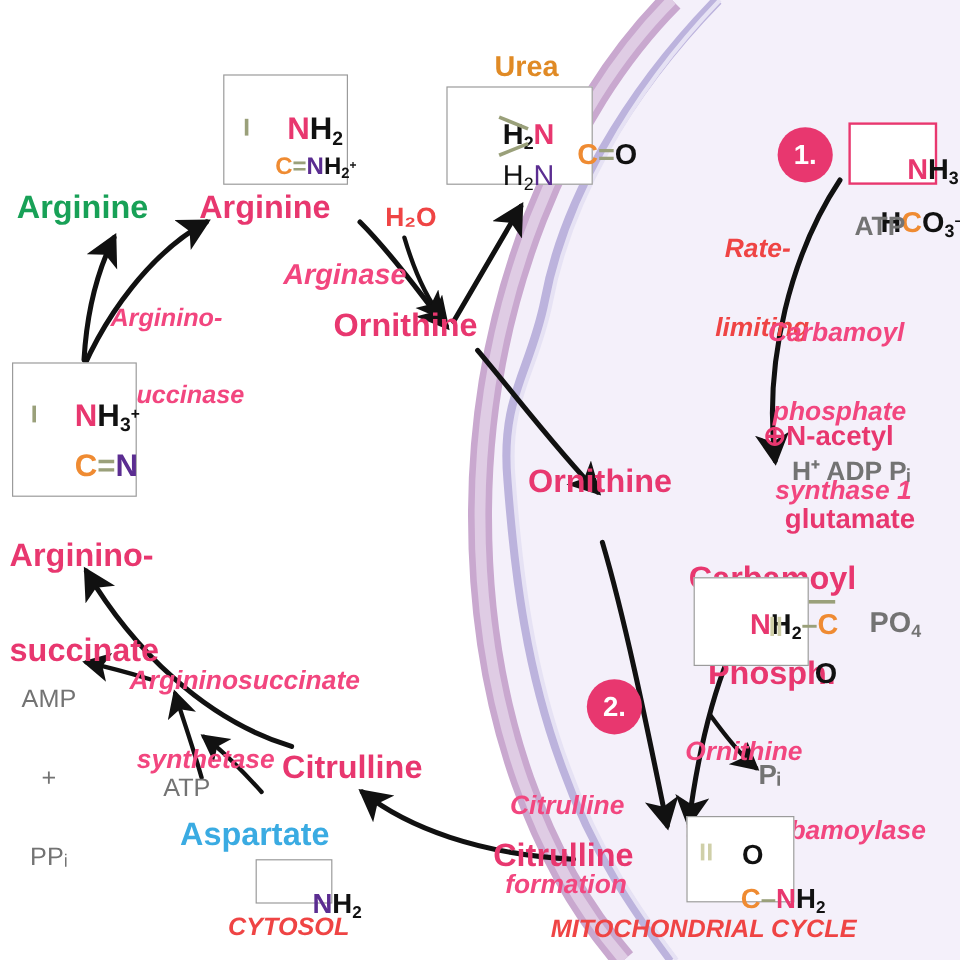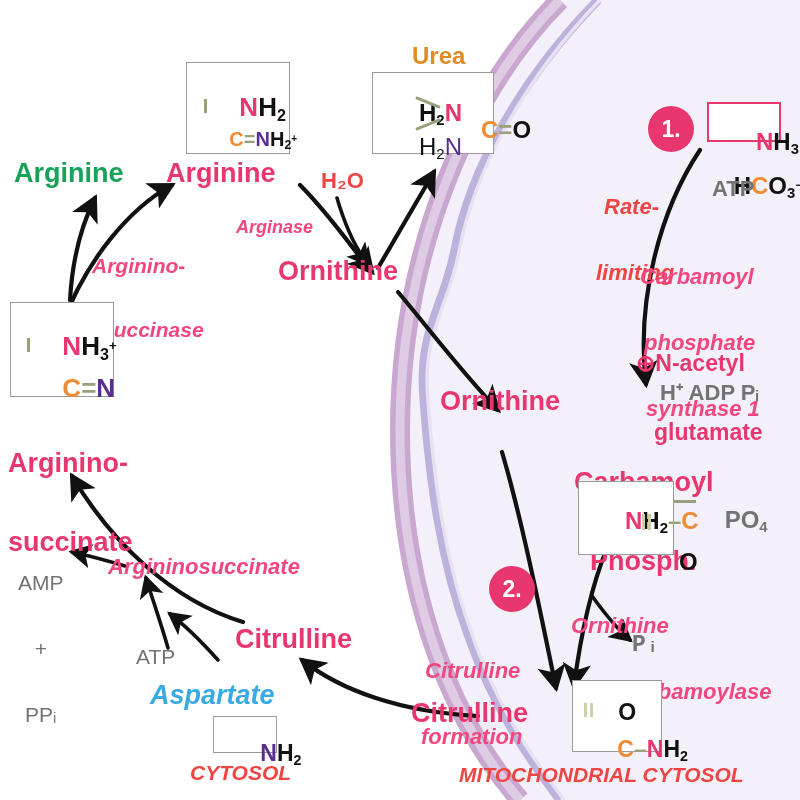--- a/index.html
+++ b/index.html
@@ -15,21 +15,21 @@
 
   
   .title{
     font-size:27px;font-weight:bold;color:#3aa3dd;letter-spacing:.5px;
   }
   .pinkbold{color:#e8376f;font-weight:bold;}
   .pinkital{color:#f2467f;font-style:italic;font-weight:bold;}
   .blkital{color:#ef4444;font-style:italic;font-weight:bold;}
   .blk{color:#737373;}
   .green{color:#18a157;font-weight:bold;}
-  .cyan{color:#3aabe2;font-weight:bold;font-style:italic;}
+  .cyan{color:#3aabe2;font-weight:bold;}
   .orange{color:#e08a25;font-weight:bold;}
 
   sub{font-size:.62em;vertical-align:-.28em;}
   sup{font-size:.62em;vertical-align:.42em;}
 
   
   .sbox{
     border:1.3px solid #9b9b9b;background:#ffffff;
     box-sizing:border-box;
     font-family:"Liberation Sans", sans-serif;
@@ -146,30 +146,30 @@
     </div>
     <div class="abs" style="left:42px;top:28px;width:26px;height:3px;background:#9aa07a;transform:rotate(22deg);"></div>
     <div class="abs" style="left:42px;top:50px;width:26px;height:3px;background:#9aa07a;transform:rotate(-22deg);"></div>
   </div>
 
   <div class="abs green lbl" style="left:14px;top:160px;font-size:27px;">Arginine</div>
   <div class="abs pinkbold lbl" style="left:166px;top:160px;font-size:27px;">Arginine</div>
 
   <div class="abs blkital lbl" style="left:321px;top:170px;font-size:22px;font-style:normal;">H₂O</div>
 
-  <div class="abs pinkital lbl" style="left:236px;top:218px;font-size:18px;">Arginase</div>
+  <div class="abs pinkital lbl" style="left:236px;top:218px;font-size:24px;">Arginase</div>
 
   <div class="abs pinkital lbl" style="left:92px;top:212px;font-size:21px;">
     <div>Arginino-</div>
     <div style="margin-left:10px;">succinase</div>
   </div>
 
   <div class="abs pinkbold lbl" style="left:278px;top:258px;font-size:27px;">Ornithine</div>
 
-  <div class="abs sbox" style="left:10px;top:302px;width:104px;height:95px;">
+  <div class="abs sbox" style="left:10px;top:302px;width:104px;height:112px;">
     <div class="abs lbl" style="left:8px;top:3px;font-size:26px;font-weight:bold;">
       <span class="atomN">N</span><span>H</span><sub>3</sub><sup style="font-size:.5em;">+</sup>
     </div>
     <div class="abs" style="left:16px;top:35px;width:3px;height:14px;background:#9aa07a;"></div>
     <div class="abs lbl" style="left:8px;top:45px;font-size:26px;font-weight:bold;">
       <span class="atomC">C</span><span style="color:#9aa07a;">=</span><span class="atomNp">N</span>
     </div>
   </div>
 
   <div class="abs pinkbold lbl" style="left:8px;top:398px;font-size:27px;line-height:0.97;">
@@ -178,41 +178,42 @@
   </div>
 
   <div class="abs blk lbl" style="left:18px;top:528px;font-size:21px;line-height:1.05;text-align:center;">
     <div>AMP</div>
     <div>+</div>
     <div>PPᵢ</div>
   </div>
 
   <div class="abs pinkital lbl" style="left:108px;top:512px;font-size:22px;line-height:1.0;">
     <div>Argininosuccinate</div>
+    <div style="margin-left:6px;">synthetase</div>
   </div>
 
   <div class="abs blk lbl" style="left:136px;top:646px;font-size:21px;">ATP</div>
 
   <div class="abs pinkbold lbl" style="left:235px;top:626px;font-size:27px;">Citrulline</div>
 
   <div class="abs cyan lbl" style="left:150px;top:682px;font-size:27px;">Aspartate</div>
 
   <div class="abs sbox" style="left:213px;top:716px;width:64px;height:37px;">
     <div class="abs lbl" style="left:8px;top:2px;font-size:23px;font-weight:bold;">
       <span class="atomNp">N</span><span>H</span><sub>2</sub>
     </div>
   </div>
 
   <div class="abs blkital lbl" style="left:190px;top:762px;font-size:21px;">CYTOSOL</div>
 
   <div class="abs badge" style="left:648px;top:106px;width:46px;height:46px;font-size:23px;">
     <span>1.</span>
   </div>
 
-  <div class="abs sbox pinkborder" style="left:707px;top:102px;width:74px;height:40px;">
+  <div class="abs sbox pinkborder" style="left:707px;top:102px;width:74px;height:52px;">
     <div class="abs lbl" style="left:7px;top:2px;font-size:24px;font-weight:bold;">
       <span class="atomN">N</span><span>H</span><sub>3</sub>
     </div>
   </div>
 
   <div class="abs lbl" style="left:707px;top:150px;font-size:24px;font-weight:bold;color:#111;">
     H<span class="atomC">C</span>O<sub>3</sub><sup style="font-size:.5em;">−</sup>
   </div>
 
   <div class="abs blk lbl" style="left:712px;top:178px;font-size:22px;font-weight:bold;">ATP</div>
@@ -264,30 +265,30 @@
   <div class="abs pinkital lbl" style="left:571px;top:571px;font-size:22px;line-height:1.0;">
     <div>Ornithine</div>
     <div>transcarbamoylase</div>
   </div>
 
   <div class="abs pinkital lbl" style="left:425px;top:616px;font-size:22px;line-height:1.0;">
     <div>Citrulline</div>
     <div style="margin-left:-4px;">formation</div>
   </div>
 
-  <div class="abs blk lbl" style="left:632px;top:634px;font-size:23px;font-weight:bold;font-family:Liberation Mono, monospace;">Pᵢ</div>
+  <div class="abs blk lbl" style="left:632px;top:634px;font-size:23px;font-weight:bold;">Pᵢ</div>
 
   <div class="abs pinkbold lbl" style="left:411px;top:700px;font-size:27px;">Citrulline</div>
 
   <div class="abs sbox" style="left:572px;top:680px;width:90px;height:72px;">
     <div class="abs lbl" style="left:7px;top:-3px;font-size:23px;font-weight:bold;">
       <span>O</span>
     </div>
     <div class="abs" style="left:11px;top:22px;width:3px;height:14px;background:#cfcfa8;"></div>
     <div class="abs" style="left:17px;top:22px;width:3px;height:14px;background:#cfcfa8;"></div>
     <div class="abs lbl" style="left:6px;top:34px;font-size:23px;font-weight:bold;">
       <span class="atomC">C</span><span style="color:#9aa07a;">–</span><span class="atomN">N</span><span>H</span><sub>2</sub>
     </div>
   </div>
 
-  <div class="abs blkital lbl" style="left:459px;top:764px;font-size:21px;">MITOCHONDRIAL CYTOSOL</div>
+  <div class="abs blkital lbl" style="left:459px;top:764px;font-size:21px;">MITOCHONDRIAL CYCLE</div>
 
 </div>
 
 </body></html>

